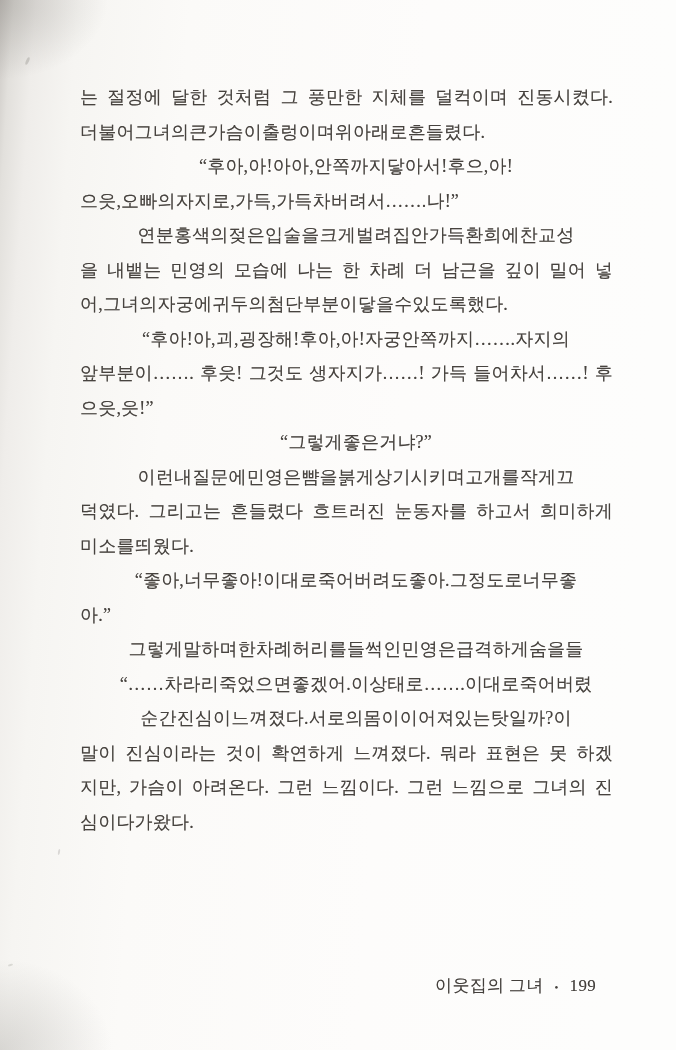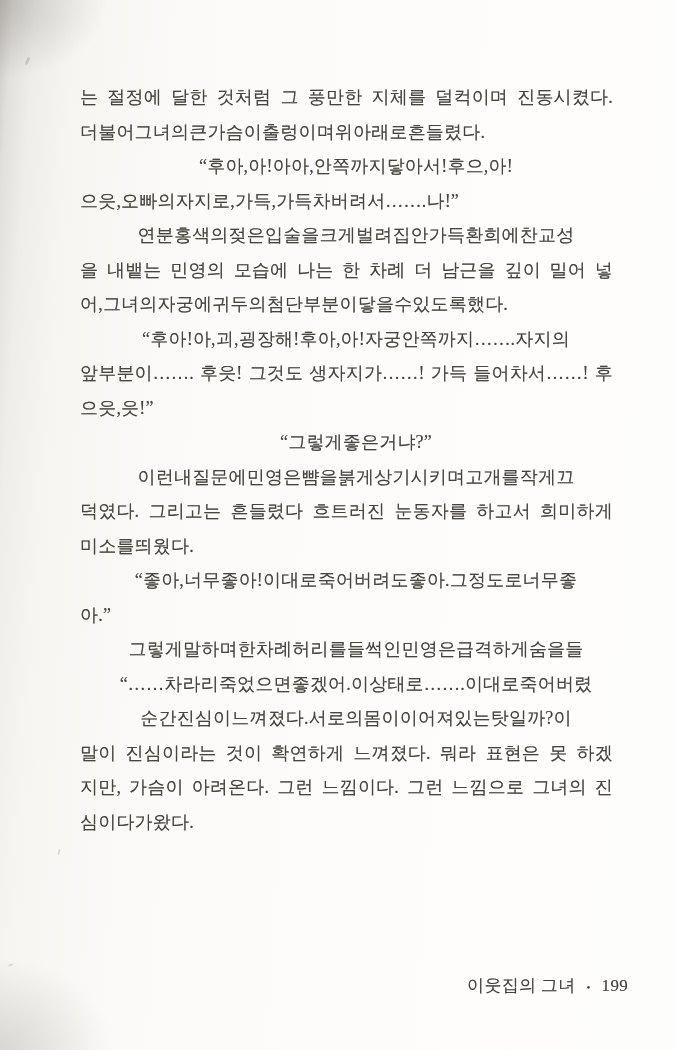--- a/index.html
+++ b/index.html
@@ -35,21 +35,21 @@
     overflow: hidden;
   }
   .line.full { justify-content: space-between; }
   .line.end  { justify-content: flex-start; }
   .line.indent { padding-left: 19px; justify-content: center; }
   .w { white-space: nowrap; flex: none; }
 
   .footer {
     position: absolute;
     top: 974px;
-    right: 48px;
+    right: 80px;
     color: #433f3b;
     font-size: 17px;
     letter-spacing: 0.3px;
     text-shadow: 0 0 0.5px rgba(67, 63, 59, 0.4);
     display: flex;
     align-items: center;
   }
   .footer .sep {
     font-size: 11px;
     margin: 0 11px;

